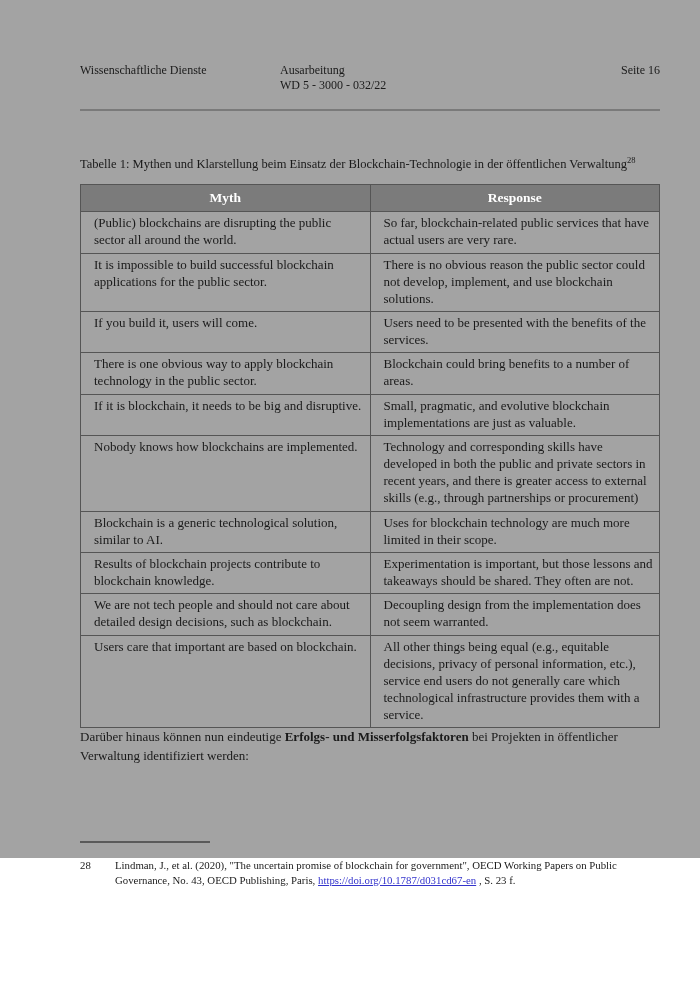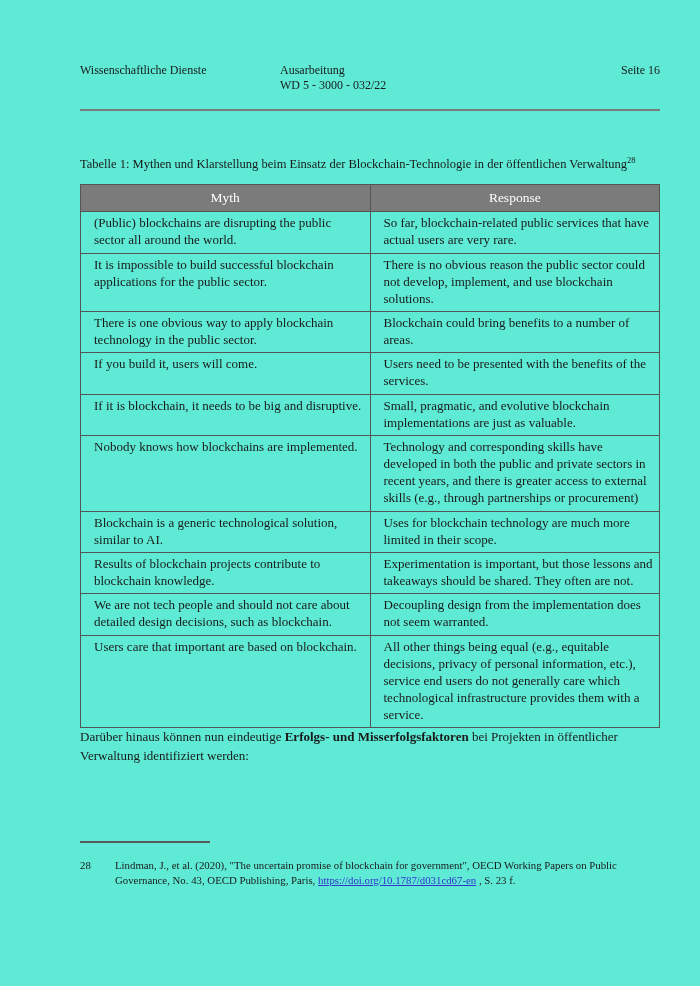--- a/index.html
+++ b/index.html
@@ -4,22 +4,22 @@
 <style>
   * { margin: 0; padding: 0; box-sizing: border-box; }
   html, body { background: #ffffff; }
   body {
     width: 700px; height: 986px;
     font-family: "Liberation Serif", "DejaVu Serif", serif;
     color: #1a1a1a;
   }
   .page {
     position: relative;
-    width: 700px; height: 986px;
-    background: #5eead4;
+    width: 700px; height: 858px;
+    background: #a3a3a3;
     padding: 63px 40px 0 80px;
   }
   
   .pagehead {
     position: relative;
     font-size: 12px;
     line-height: 14.5px;
     height: 30px;
   }
   .ph-left { position: absolute; left: 0; top: 0; }
@@ -48,21 +48,21 @@
   }
   .myth-table th, .myth-table td {
     border: 1px solid #555555;
     vertical-align: top;
     text-align: left;
     padding: 2px 6px 4px 13px;
   }
   .myth-table th {
     background: #7b7b7b;
     color: #ffffff;
-    font-weight: normal;
+    font-weight: bold;
     text-align: center;
     font-size: 13.5px;
     padding: 4px 6px;
   }
   
   .bodytext {
     font-size: 13px;
     line-height: 1.45;
   }
   
@@ -115,26 +115,26 @@
     <tbody>
       <tr>
         <td>(Public) blockchains are disrupting the public sector all around the world.</td>
         <td>So far, blockchain-related public services that have actual users are very rare.</td>
       </tr>
       <tr>
         <td>It is impossible to build successful blockchain applications for the public sector.</td>
         <td>There is no obvious reason the public sector could not develop, implement, and use blockchain solutions.</td>
       </tr>
       <tr>
+        <td>If you build it, users will come.</td>
+        <td>Users need to be presented with the benefits of the services.</td>
+      </tr>
+      <tr>
         <td>There is one obvious way to apply blockchain technology in the public sector.</td>
         <td>Blockchain could bring benefits to a number of areas.</td>
-      </tr>
-      <tr>
-        <td>If you build it, users will come.</td>
-        <td>Users need to be presented with the benefits of the services.</td>
       </tr>
       <tr>
         <td>If it is blockchain, it needs to be big and disruptive.</td>
         <td>Small, pragmatic, and evolutive blockchain implementations are just as valuable.</td>
       </tr>
       <tr>
         <td>Nobody knows how blockchains are implemented.</td>
         <td>Technology and corresponding skills have developed in both the public and private sectors in recent years, and there is greater access to external skills (e.g., through partnerships or procurement)</td>
       </tr>
       <tr>

